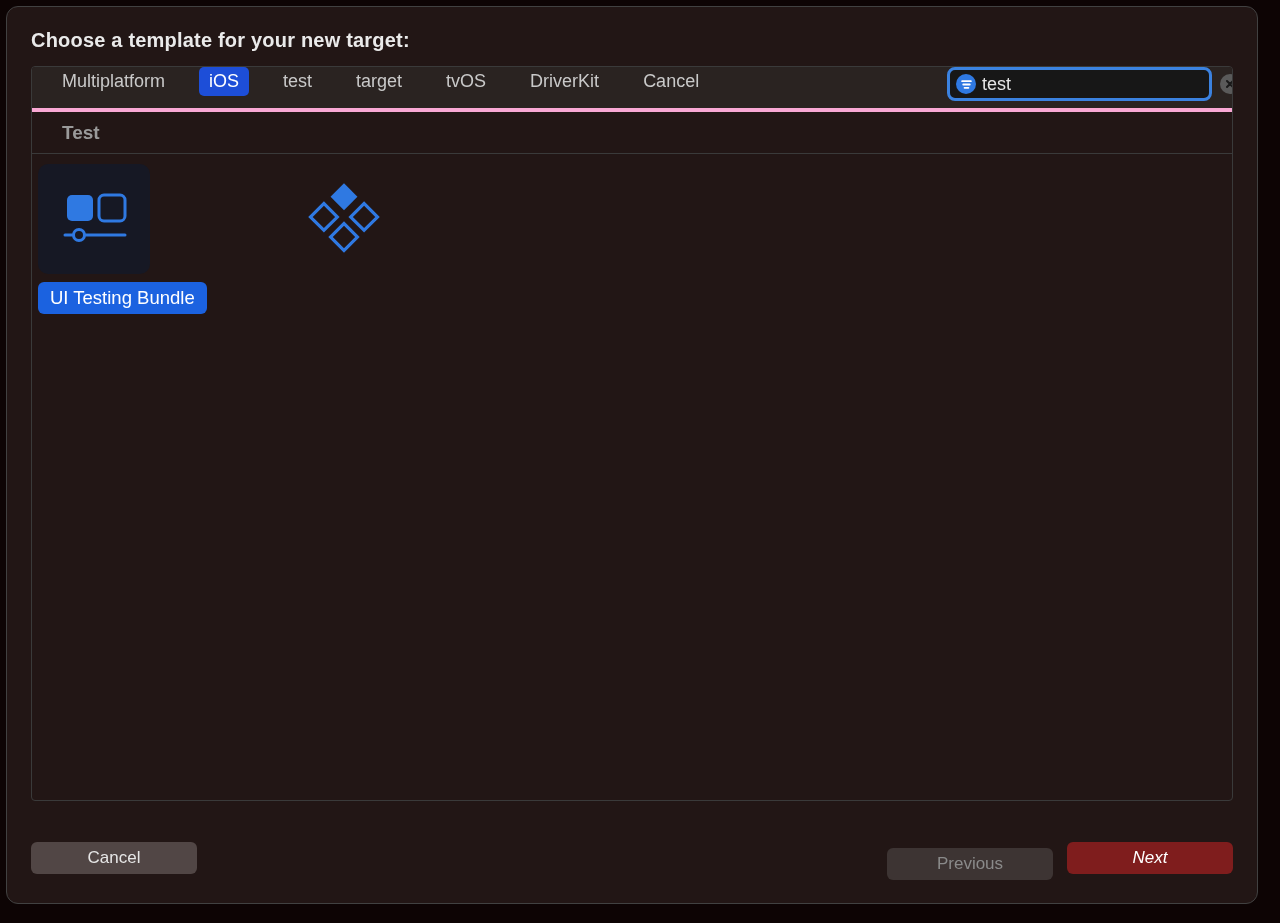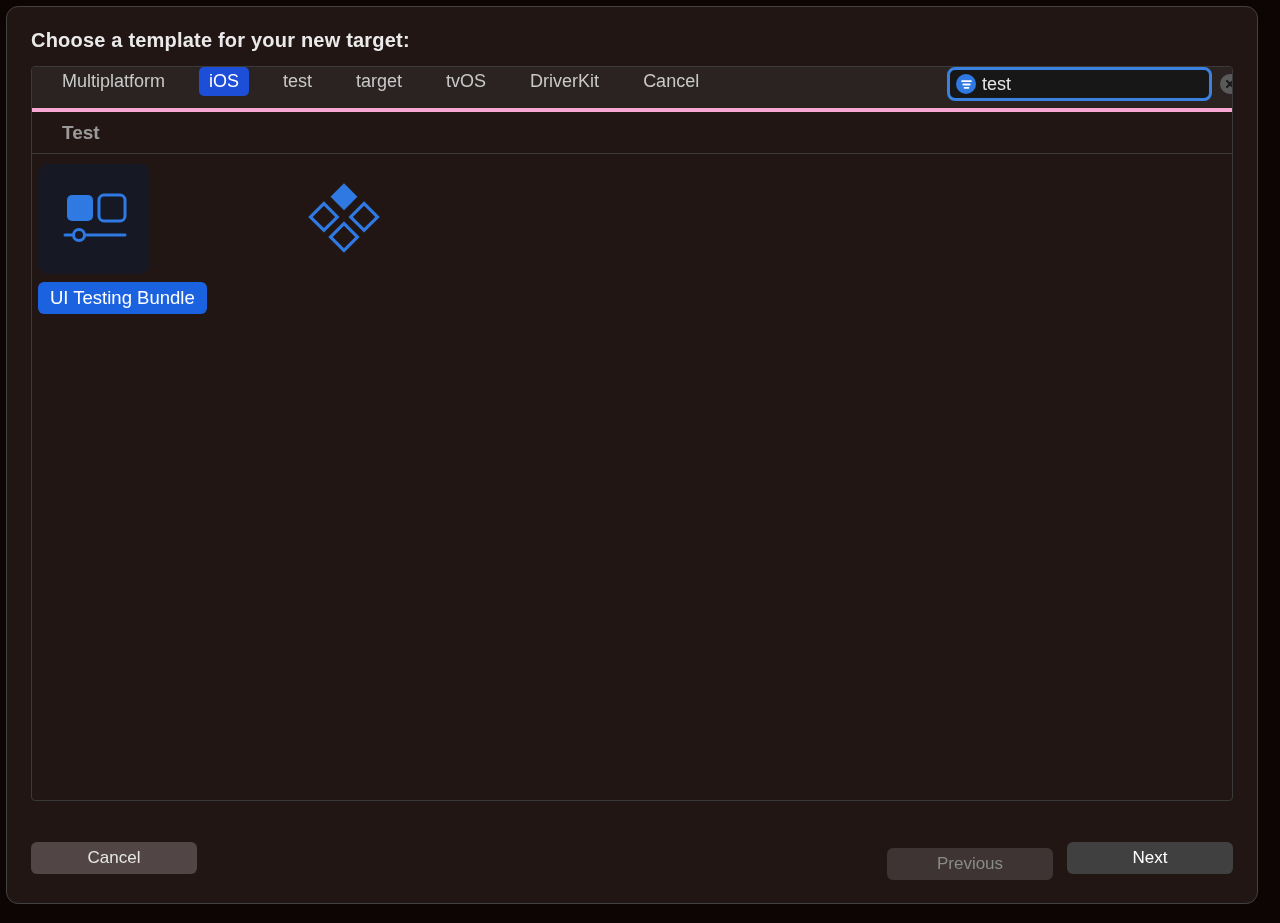--- a/index.html
+++ b/index.html
@@ -182,22 +182,23 @@
       background: #514645;
     }
     .btn-prev {
       background: #3d3433;
       color: #8a8a8a;
       margin-left: auto;
       margin-right: 14px;
       margin-top: 11px;
     }
     .btn-next {
-      background: #404040;
+      background: #7f1d1d;
       color: #ffffff;
+      font-style: italic;
     }
     svg { display:block; }
   </style>
 </head>
 <body>
 
 <div class="sheet">
 
   <div class="title">Choose a template for your new target:</div>
 

